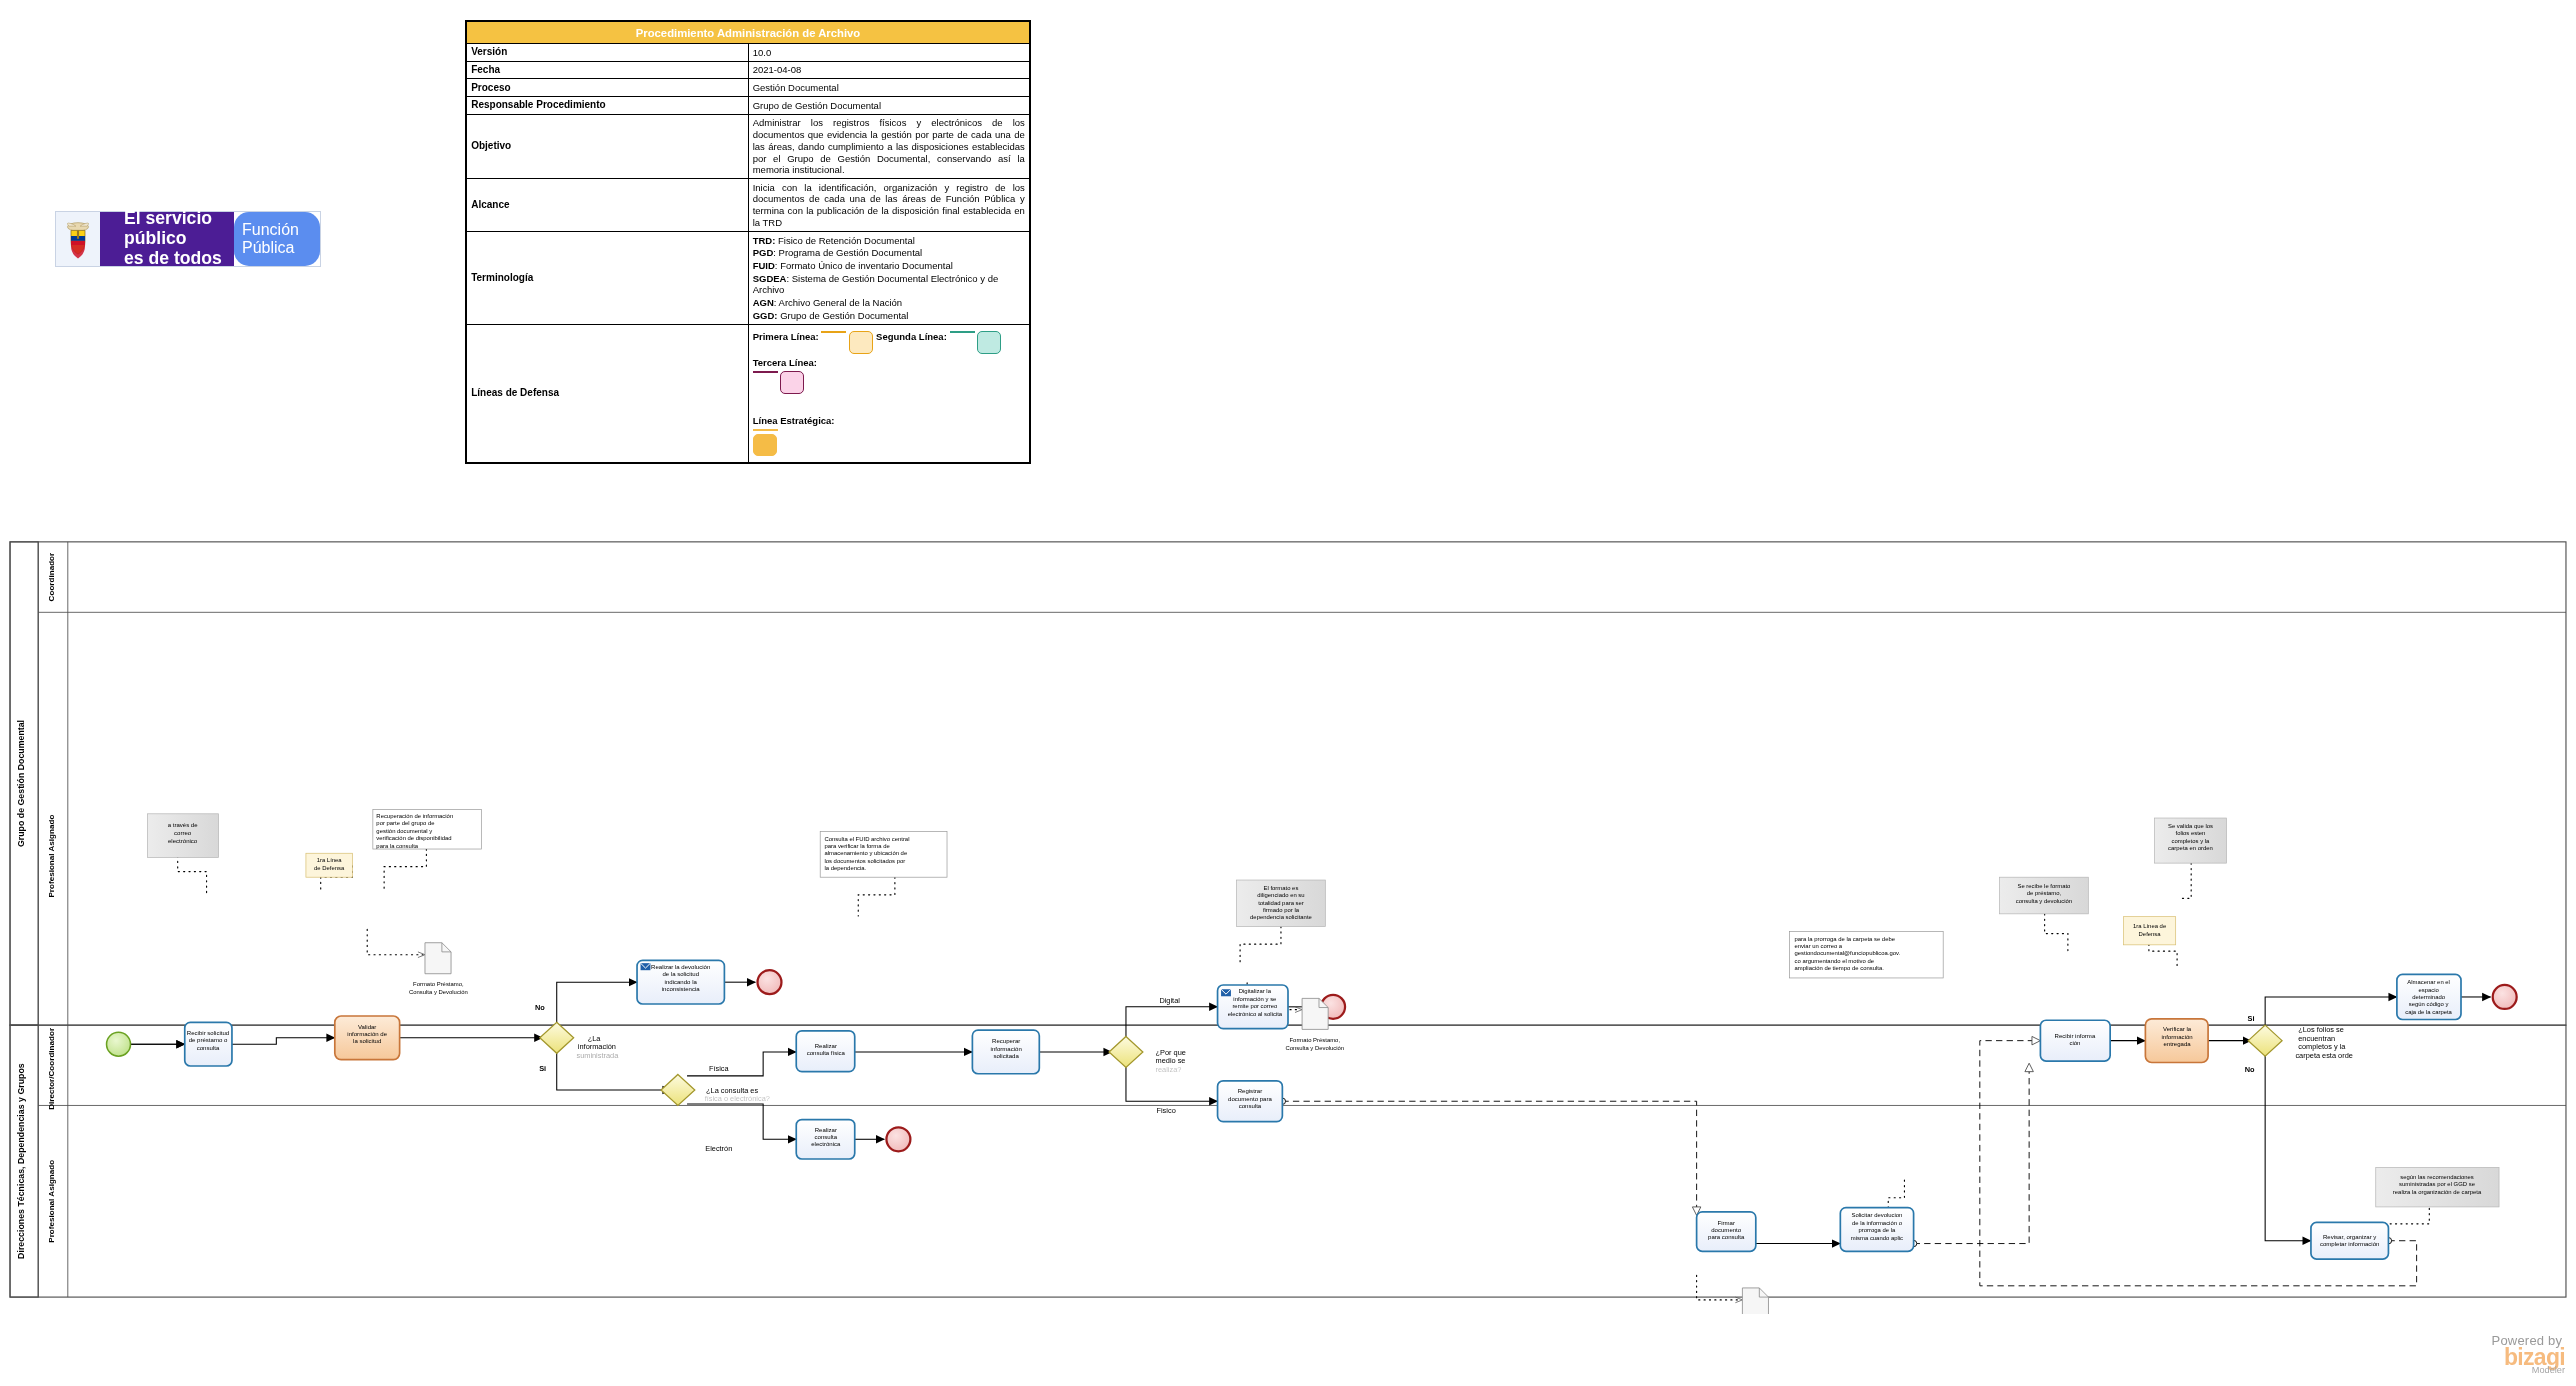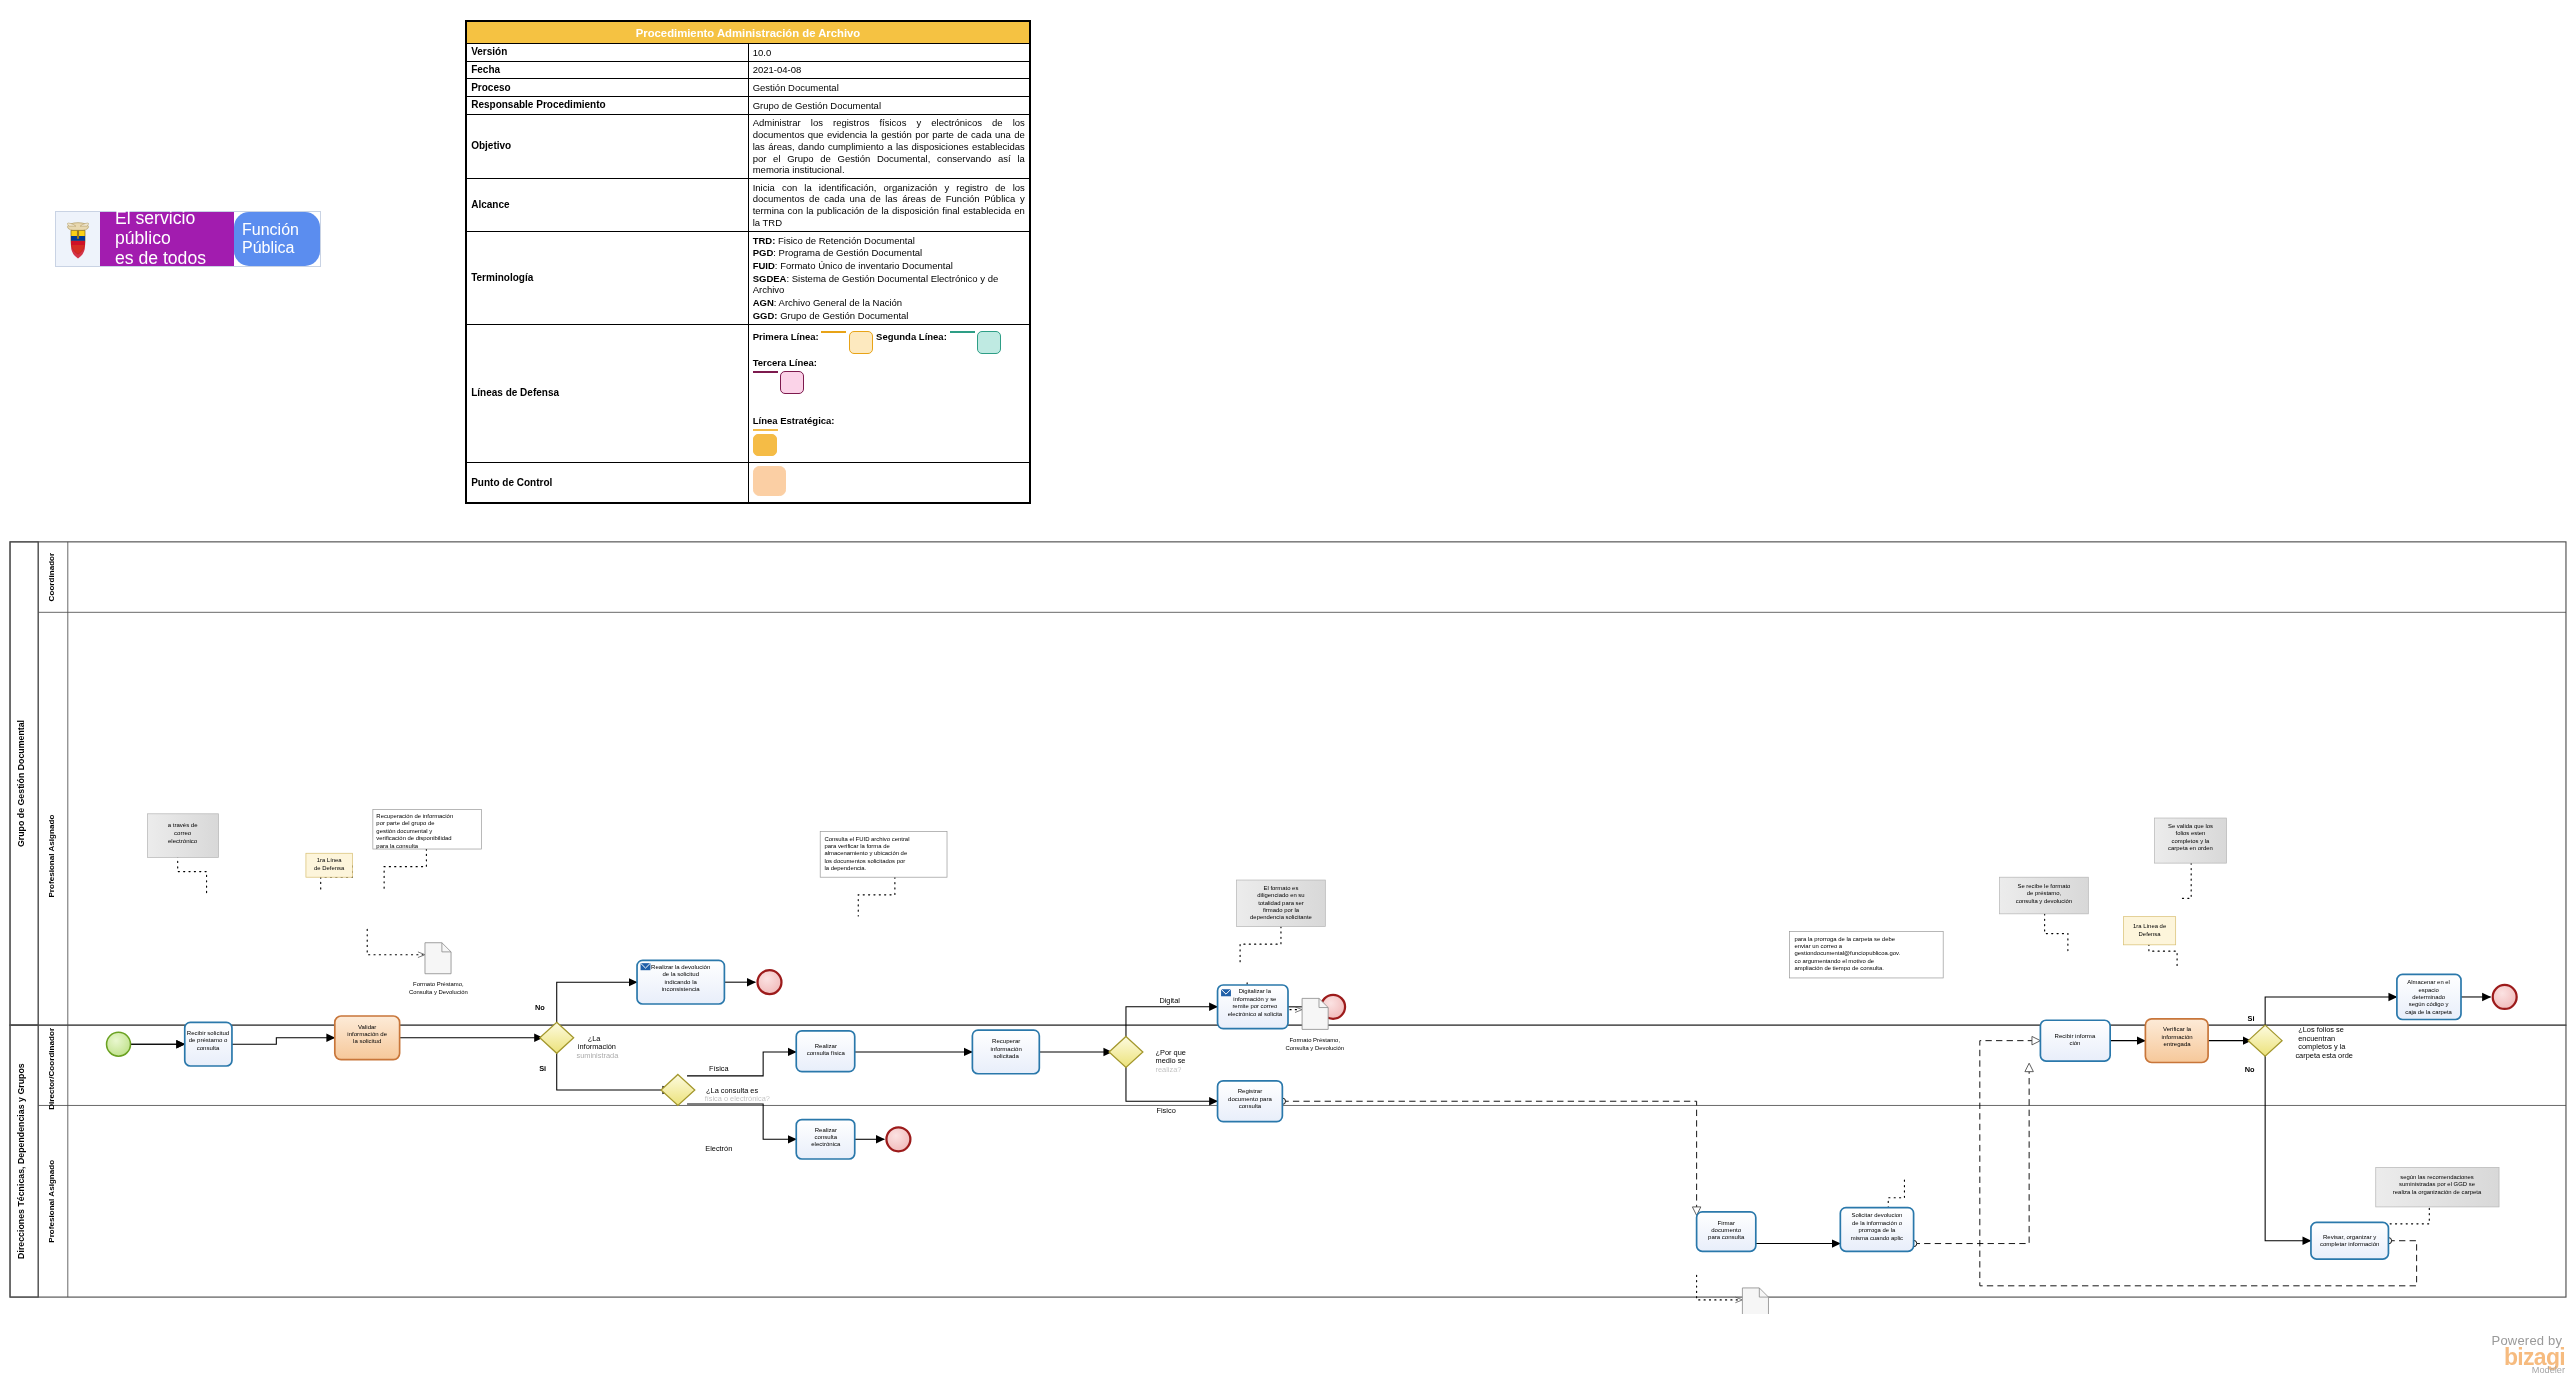--- a/index.html
+++ b/index.html
@@ -6,22 +6,22 @@
   body{
     width:2576px;height:1387px;position:relative;overflow:hidden;
     font-family:"Liberation Sans", sans-serif;
     color:#000;
   }
   .abs{position:absolute;}
 
   
   #logo{left:55px;top:211px;width:266px;height:56px;display:flex;border:0.7px solid #c9d3e4;box-sizing:border-box;}
   #logo .crest{width:44px;background:#eef3fb;display:flex;align-items:center;justify-content:center;}
-  #logo .slogan{flex:1;background:#a21caf;color:#fff;display:flex;align-items:center;padding-left:15px;
-     font-weight:normal;font-size:17.6px;line-height:1.12;}
+  #logo .slogan{flex:1;background:#4c1d95;color:#fff;display:flex;align-items:center;padding-left:24px;
+     font-weight:bold;font-size:17.6px;line-height:1.12;}
   #logo .fp{width:78px;background:#5b8def;color:#fff;display:flex;align-items:center;padding-left:8.5px;
      font-size:16px;line-height:1.12;border-radius:15px;}
 
   
   #hdr{left:465px;top:20px;width:564px;border:1.4px solid #000;border-collapse:collapse;}
   #hdr table{border-collapse:collapse;width:100%;table-layout:fixed;}
   #hdr td{border:0.7px solid #000;padding:2.1px 4.2px;font-size:9.5px;vertical-align:middle;line-height:1.25;}
   #hdr td.k{width:114px;font-weight:bold;font-size:10px;}
   #hdr .title{background:#f5c242;color:#fff;font-weight:bold;text-align:center;font-size:11.3px;padding:3.5px 0;border:0.7px solid #000;}
   #hdr td.just{text-align:justify;}
@@ -136,26 +136,20 @@
         </div>
         <div class="ld-row" style="margin-top:-5.6px;">
           <span class="conn" style="background:#7d1a4e;"></span>
           <span class="swatch sw-1"></span>
         </div>
         <div class="ld-row" style="margin-top:12.7px;flex-direction:column;">
           <span class="ld-lbl">Línea  Estratégica:</span>
           <span class="conn" style="background:#f5bc46;"></span>
           <span class="swatch sw-e"></span>
         </div>
-      </td>
-    </tr>
-    <tr>
-      <td class="k">Punto de Control</td>
-      <td style="height:35px;">
-        <span class="sw-pc" style="display:inline-block;"></span>
       </td>
     </tr>
   </tbody>
     </table>
 </div>
 
 <div id="bpmn" class="abs">
 <svg width="2576" height="782" viewBox="0 0 3656 1110" xmlns="http://www.w3.org/2000/svg">
   <defs>
     <marker id="arr" markerWidth="9" markerHeight="9" refX="8" refY="4.5" orient="auto">

